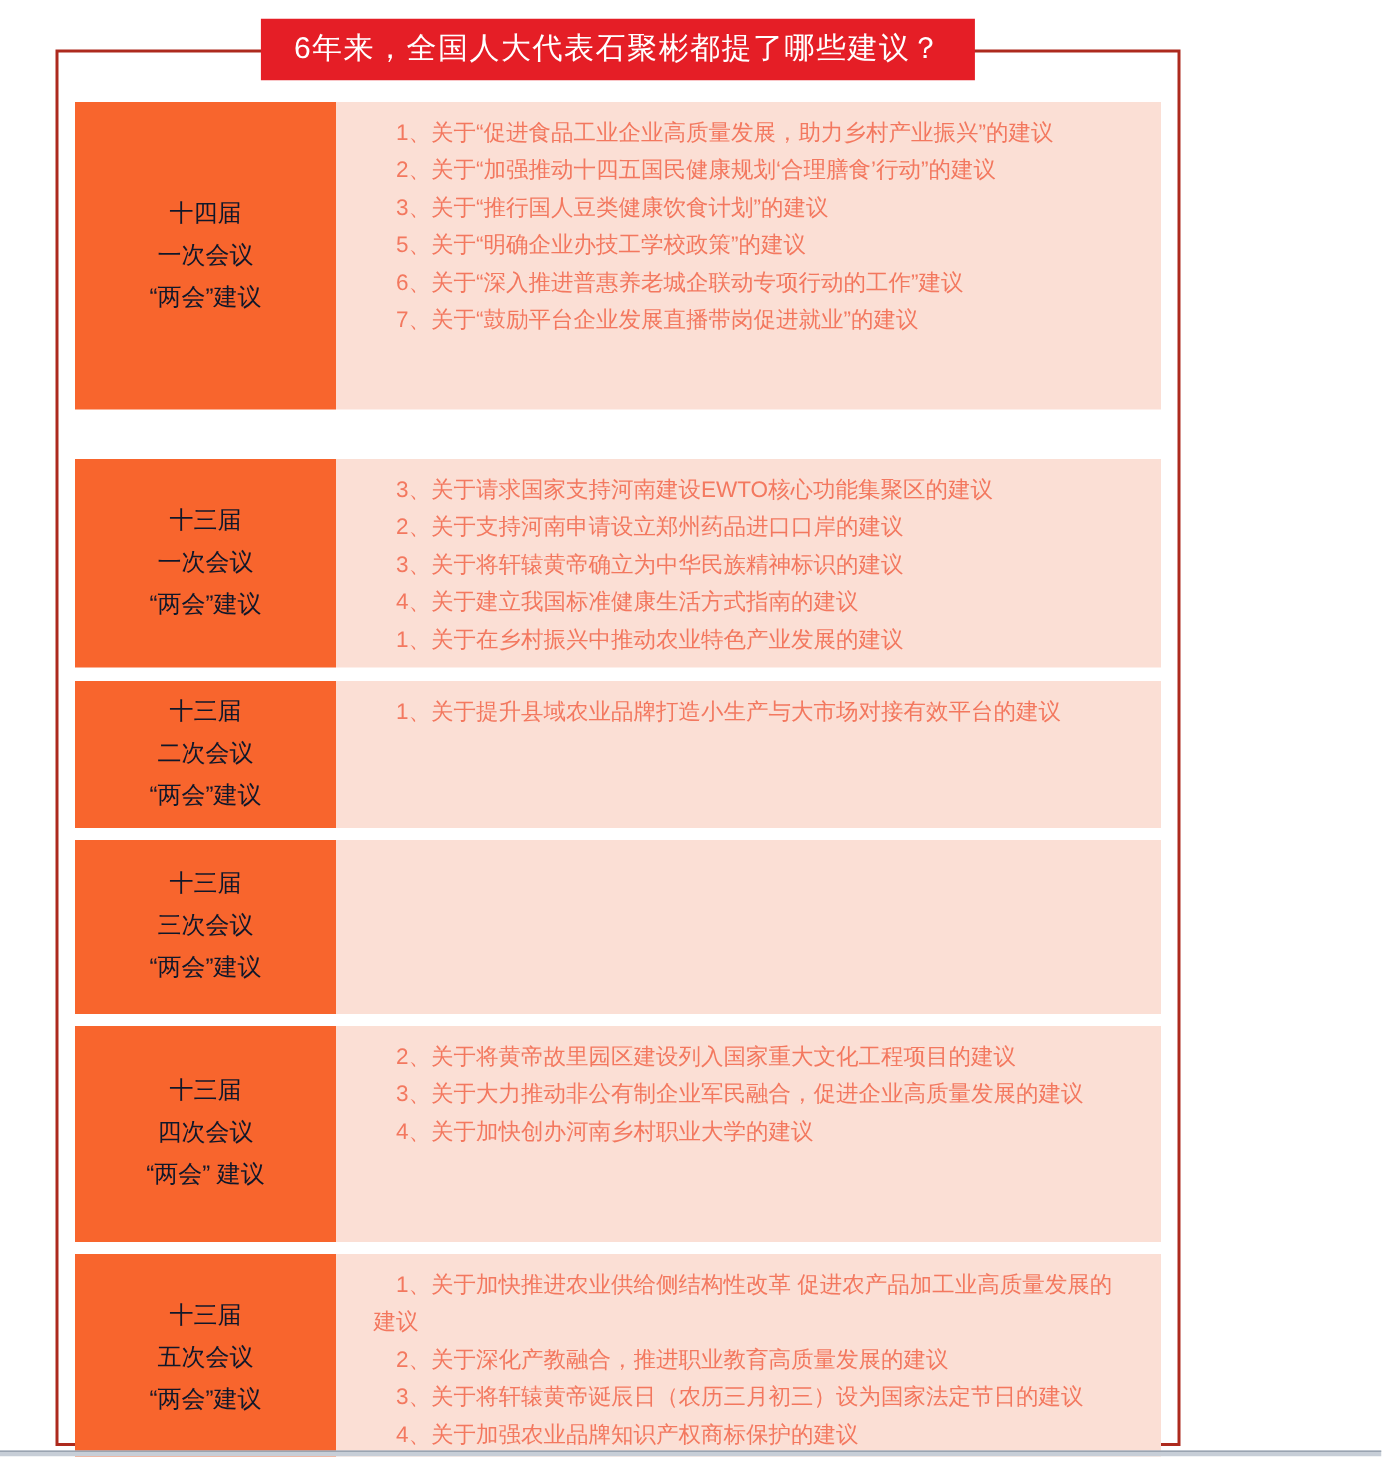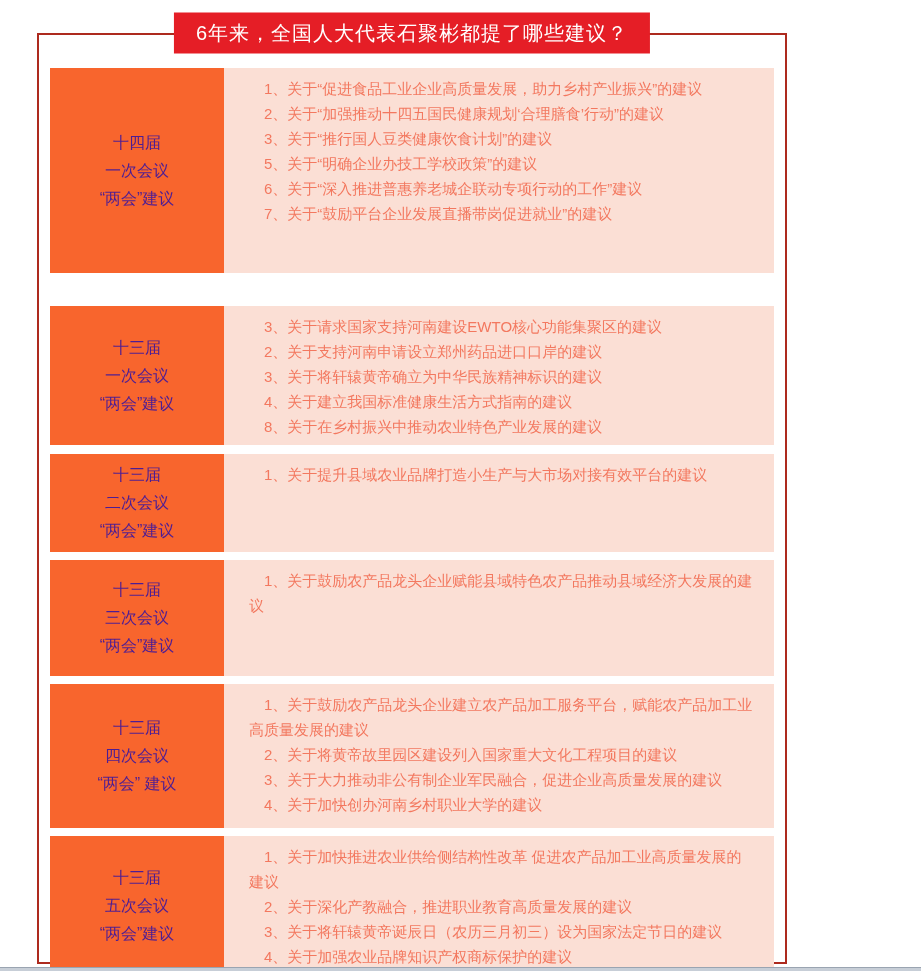--- a/index.html
+++ b/index.html
@@ -21,21 +21,21 @@
   .sections{width:100%;}
   .section{display:flex;margin-bottom:8px;}
   .section:nth-of-type(1){min-height:205px;margin-bottom:33px;}
   .section:nth-of-type(2){min-height:138px;margin-bottom:9px;}
   .section:nth-of-type(3){min-height:98px;}
   .section:nth-of-type(4){min-height:116px;}
   .section:nth-of-type(5){min-height:144px;}
   .section:nth-of-type(6){min-height:116px;margin-bottom:0;}
   .label{
     flex:0 0 174px;width:174px;background:var(--label-bg,#f8652d);
-    color:#4c1d95;display:flex;flex-direction:column;
+    color:#0f172a;display:flex;flex-direction:column;
     justify-content:center;align-items:center;
     font-size:16px;line-height:28px;text-align:center;
   }
   .content{
     flex:1;background:var(--content-bg,#fbdfd5);
     color:var(--content-text,#f3785f);
     font-size:15px;line-height:25px;
     padding:8px 20px 6px 25px;box-sizing:border-box;
   }
   .content p{margin:0;text-indent:1em;}
@@ -72,21 +72,21 @@
     <div class="label">
           <div>十三届</div>
           <div>一次会议</div>
           <div>“两会”建议</div>
         </div>
     <div class="content">
           <p>3、关于请求国家支持河南建设EWTO核心功能集聚区的建议</p>
           <p>2、关于支持河南申请设立郑州药品进口口岸的建议</p>
           <p>3、关于将轩辕黄帝确立为中华民族精神标识的建议</p>
           <p>4、关于建立我国标准健康生活方式指南的建议</p>
-          <p>8、关于在乡村振兴中推动农业特色产业发展的建议</p>
+          <p>1、关于在乡村振兴中推动农业特色产业发展的建议</p>
         </div>
   </div>
 
   <div class="section">
     <div class="label">
           <div>十三届</div>
           <div>二次会议</div>
           <div>“两会”建议</div>
         </div>
     <div class="content">
@@ -94,32 +94,30 @@
         </div>
   </div>
 
   <div class="section">
     <div class="label">
           <div>十三届</div>
           <div>三次会议</div>
           <div>“两会”建议</div>
         </div>
     <div class="content">
-          <p>1、关于鼓励农产品龙头企业赋能县域特色农产品推动县域经济大发展的建议</p>
         </div>
   </div>
 
   <div class="section">
     <div class="label">
           <div>十三届</div>
           <div>四次会议</div>
           <div>“两会” 建议</div>
         </div>
     <div class="content">
-          <p>1、关于鼓励农产品龙头企业建立农产品加工服务平台，赋能农产品加工业高质量发展的建议</p>
           <p>2、关于将黄帝故里园区建设列入国家重大文化工程项目的建议</p>
           <p>3、关于大力推动非公有制企业军民融合，促进企业高质量发展的建议</p>
           <p>4、关于加快创办河南乡村职业大学的建议</p>
         </div>
   </div>
 
   <div class="section">
     <div class="label">
           <div>十三届</div>
           <div>五次会议</div>

